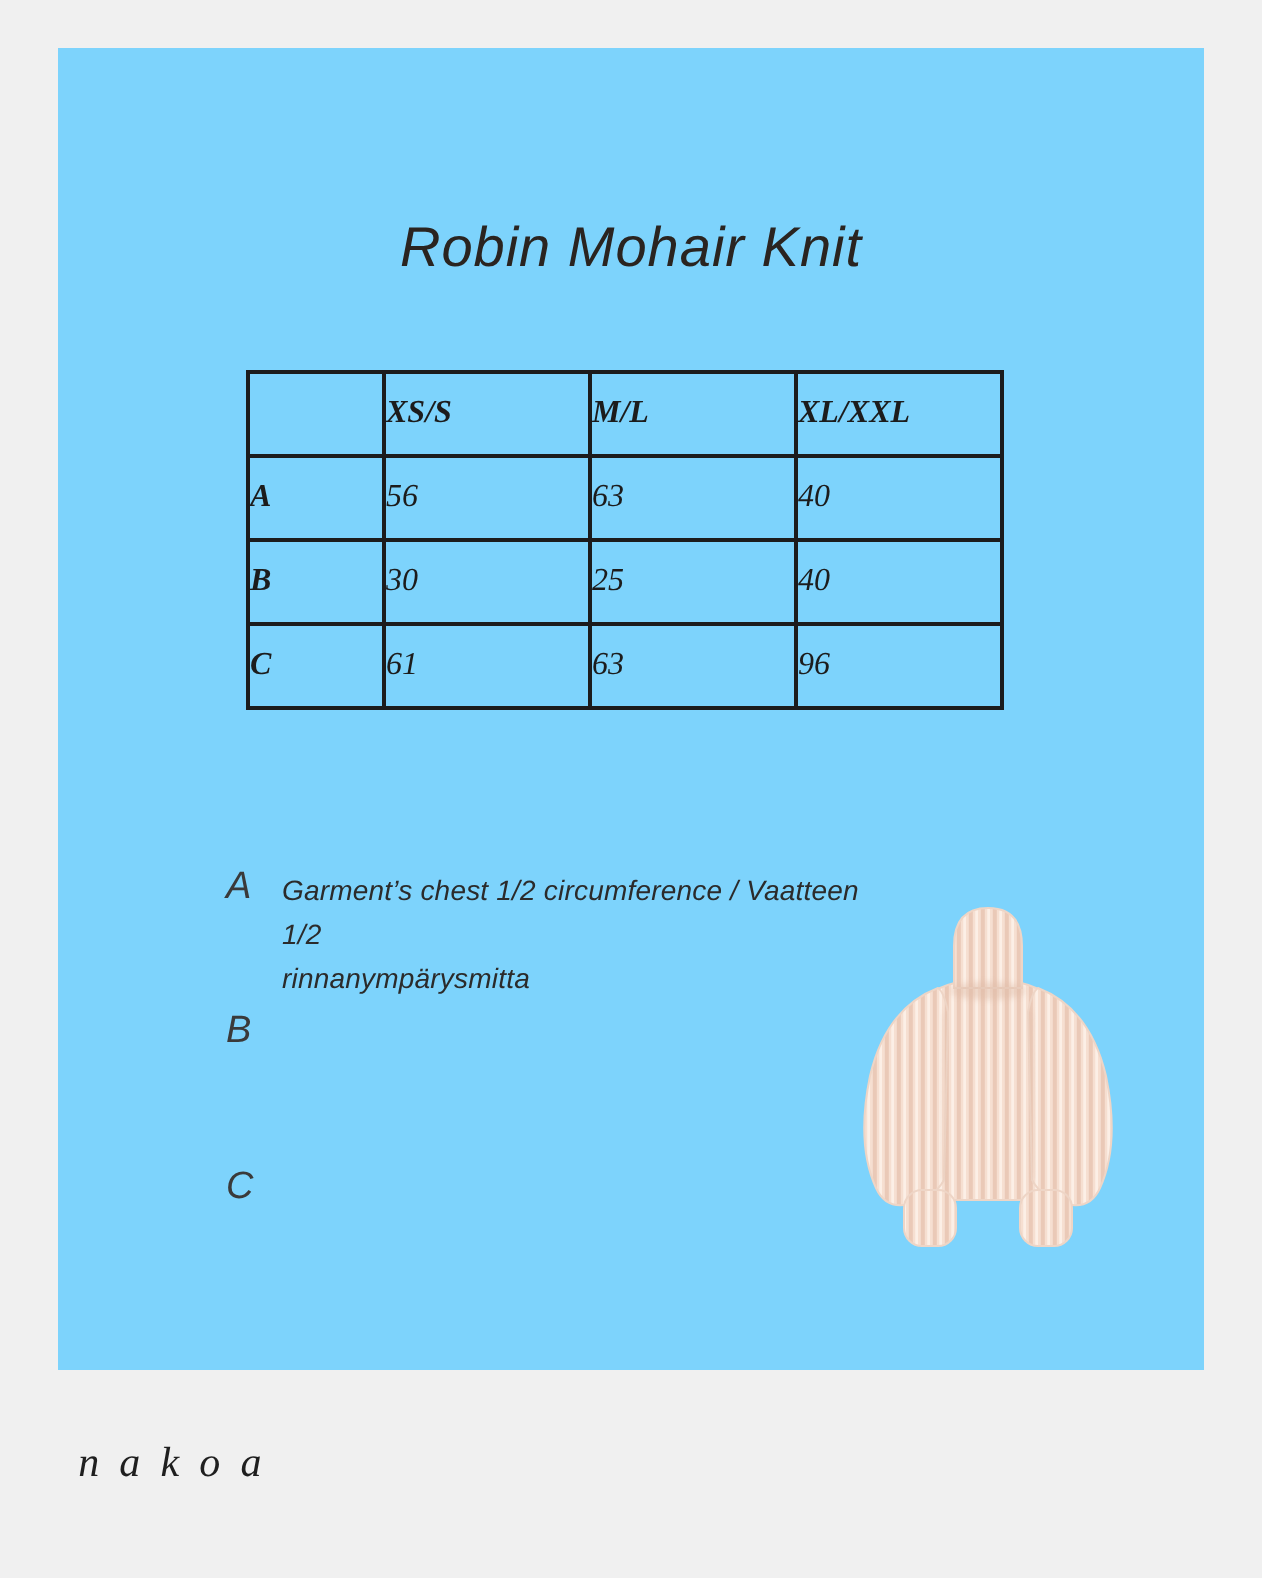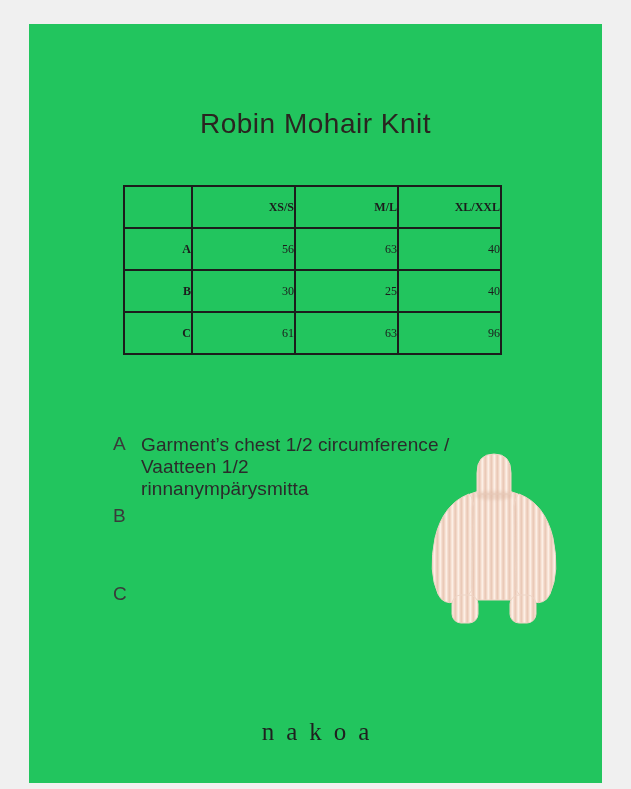--- a/index.html
+++ b/index.html
@@ -12,22 +12,23 @@
     height: 789px;
     background: #f0f0f0;
     overflow: hidden;
   }
 
   .card {
     position: absolute;
     left: 29px;
     top: 24px;
     width: 573px;
-    height: 759px;
-    background: #22c55e;
+    height: 661px;
+    background: #7dd3fc;
+    font-style: italic;
   }
 
   .title {
     position: absolute;
     top: 85px;
     left: 0;
     width: 100%;
     text-align: center;
     font-size: 28px;
     line-height: 30px;
@@ -42,44 +43,44 @@
     top: 161px;
     width: 377px;
     table-layout: fixed;
     border-collapse: collapse;
     font-family: "Liberation Serif", serif;
     color: #1c1c1c;
   }
   .size-table th, .size-table td {
     border: 2px solid #1c1c1c;
     height: 42px;
-    text-align: right;
+    text-align: left;
     vertical-align: middle;
-    font-size: 12px;
+    font-size: 16px;
   }
   .size-table thead th { font-weight: bold; }
   .size-table tbody th { font-weight: bold; }
   .size-table tbody td { font-weight: normal; margin-left: 18px; }
 
   .legend-item {
     position: absolute;
     left: 84px;
     display: flex;
     align-items: flex-start;
   }
   .legend-label {
     width: 28px;
     flex: 0 0 28px;
     font-size: 19px;
     line-height: 21px;
     font-weight: 400;
     color: #3a3a3a;
   }
   .legend-desc {
-    font-size: 19px;
+    font-size: 14px;
     line-height: 22px;
     letter-spacing: 0.1px;
     color: #2b2b2b;
     white-space: pre-line;
     width: 310px;
     margin-top: 1px;
   }
   #legend-a { top: 409px; }
   #legend-b { top: 481px; }
   #legend-c { top: 559px; }
@@ -90,23 +91,22 @@
     top: 424px;
     width: 134px;
     height: 176px;
   }
 
   .brand {
     position: absolute;
     top: 695px;
     left: 0;
     width: 100%;
-    text-align: center;
     font-family: "Liberation Serif", serif;
-    font-size: 25px;
+    font-size: 21px;
     line-height: 25px;
     letter-spacing: 0.48em;
     text-indent: 0.48em;
     font-weight: 400;
     color: #1f1f1f;
   }
 </style>
 </head>
 <body>
 

